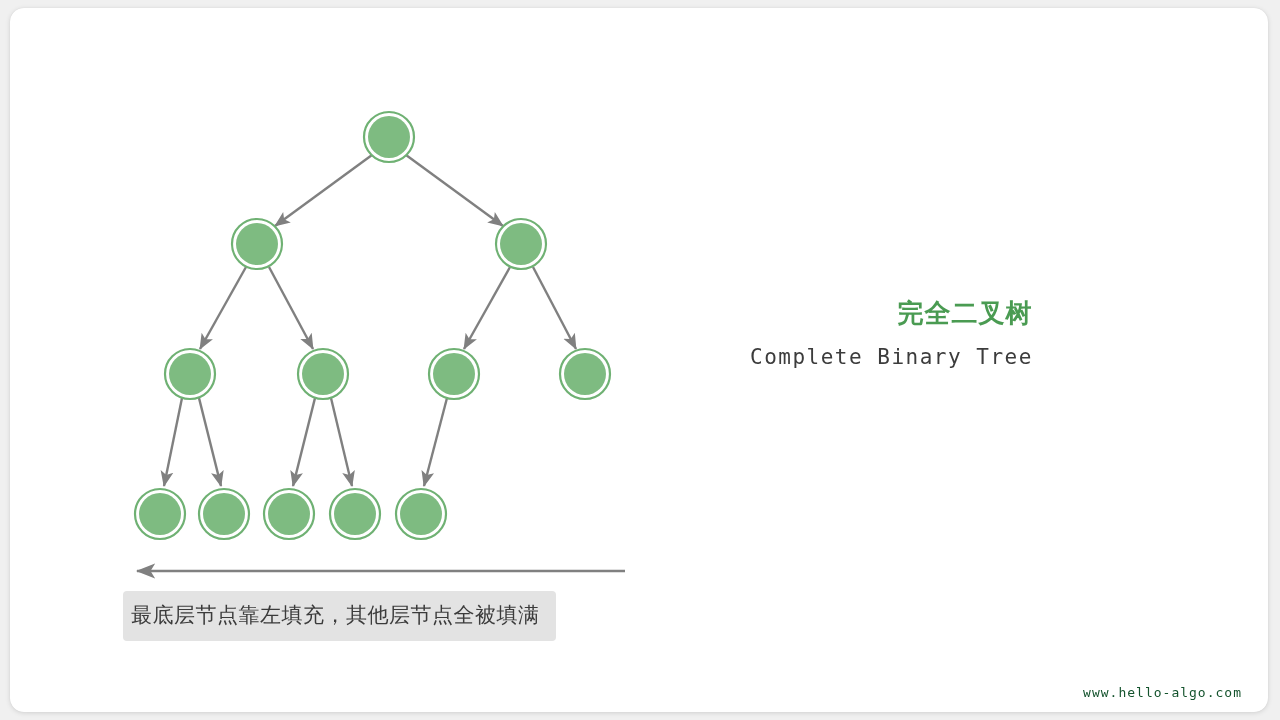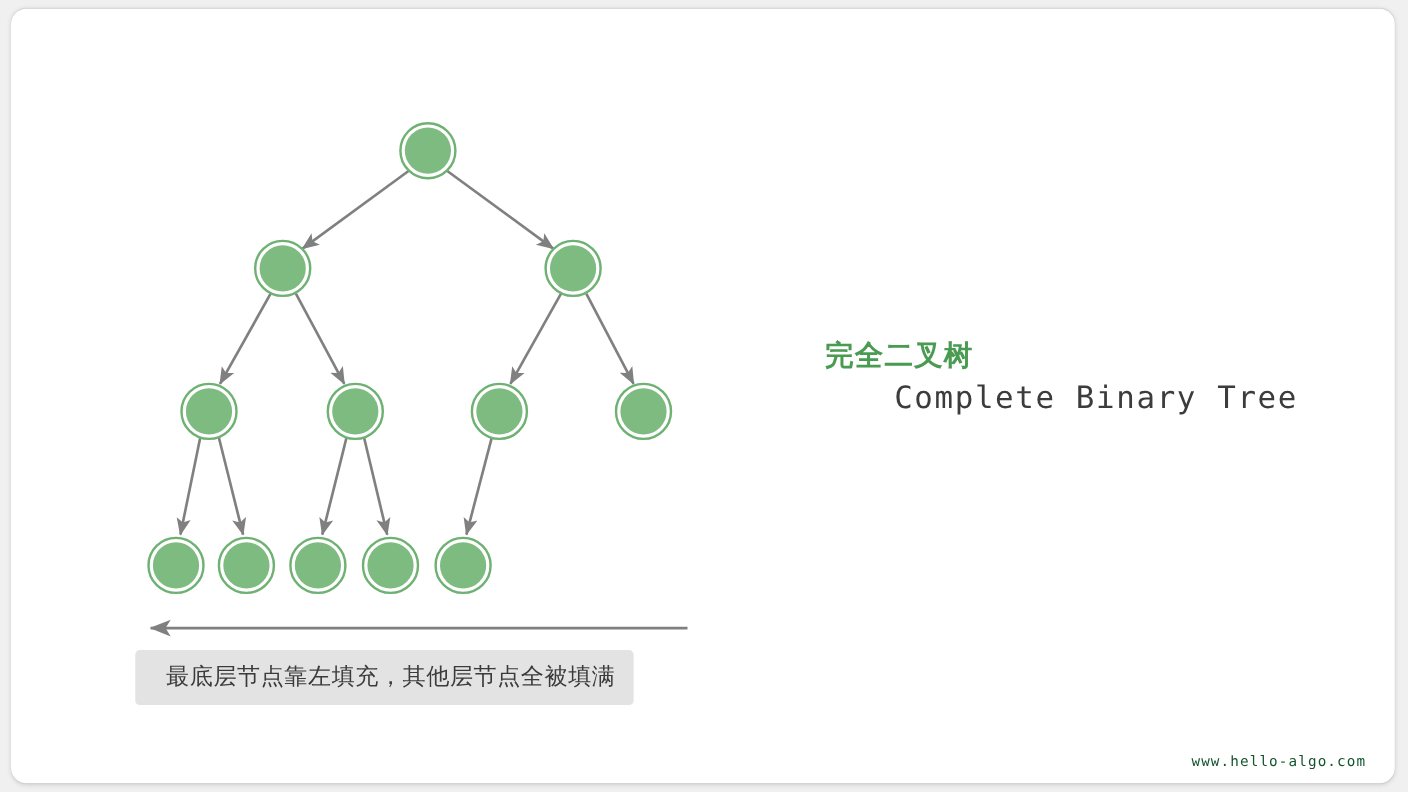--- a/index.html
+++ b/index.html
@@ -28,44 +28,43 @@
     left: 0;
     top: 0;
     width: 1258px;
     height: 704px;
   }
   .title-zh {
     position: absolute;
     left: 740px;
     top: 288px;
     width: 430px;
-    text-align: left;
+    text-align: center;
     font-size: 26px;
     font-weight: bold;
     color: #4a9b52;
     letter-spacing: 1px;
     font-family: "Liberation Sans", sans-serif;
-    margin-top: 10px;
   }
   .title-en {
     position: absolute;
     left: 740px;
     top: 337px;
     width: 430px;
-    text-align: right;
-    font-size: 28px;
+    text-align: left;
+    font-size: 21px;
     color: #3c3c3c;
     letter-spacing: 1.5px;
     font-family: "DejaVu Sans Mono", monospace;
   }
   .caption-box {
     position: absolute;
     left: 113px;
     top: 583px;
-    padding: 10px 16px 12px 28px;
+    padding: 10px 16px 12px 8px;
     background: #e3e3e3;
     border-radius: 4px;
     font-size: 21px;
     color: #3b3b3b;
     letter-spacing: 0.5px;
     white-space: nowrap;
     font-family: "Liberation Sans", sans-serif;
   }
   .watermark {
     position: absolute;

